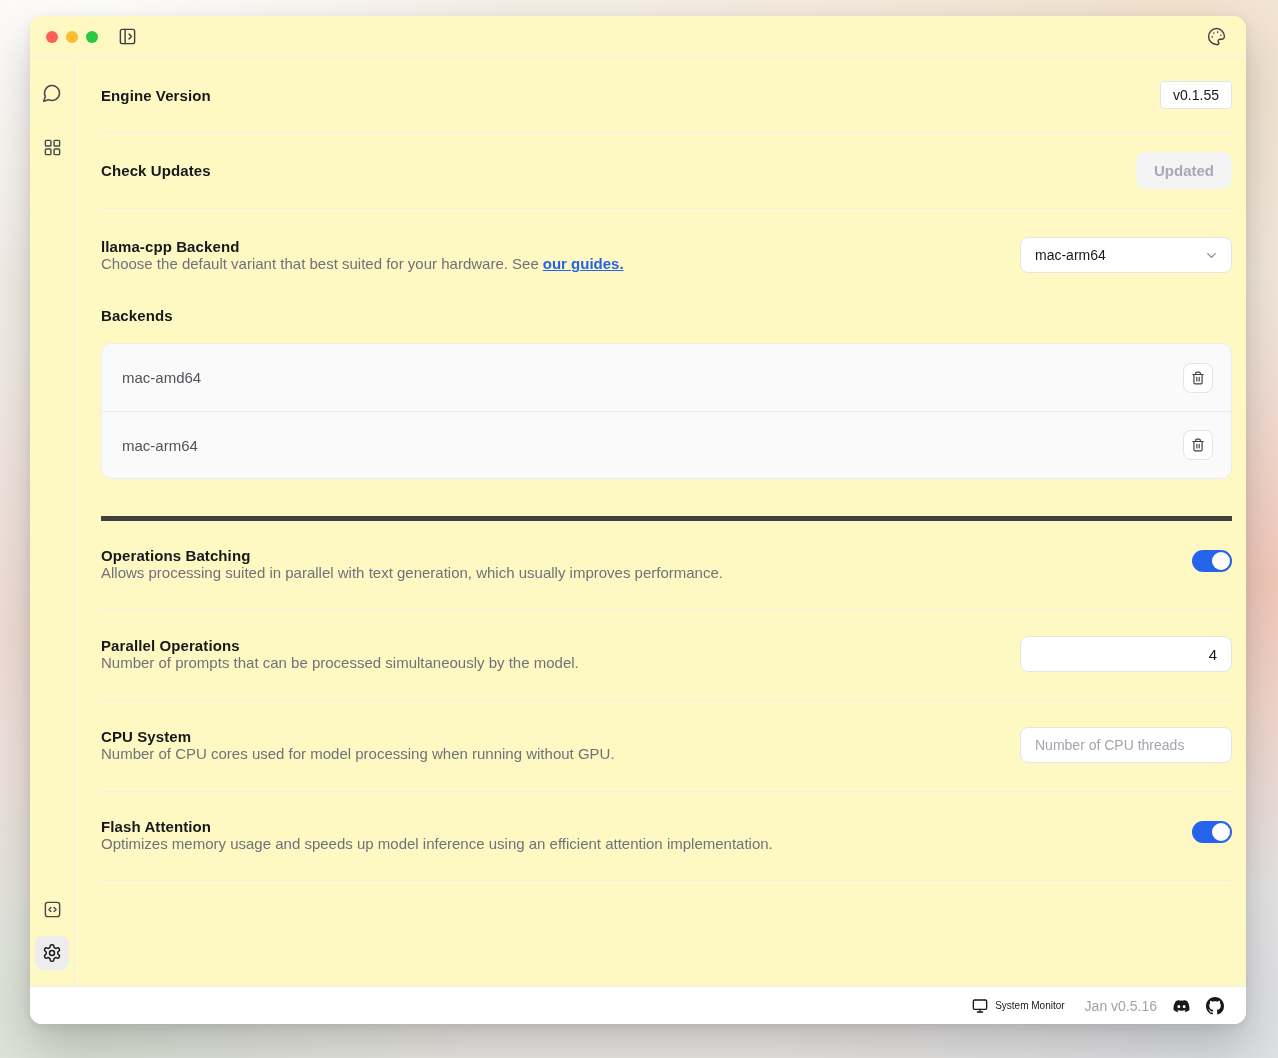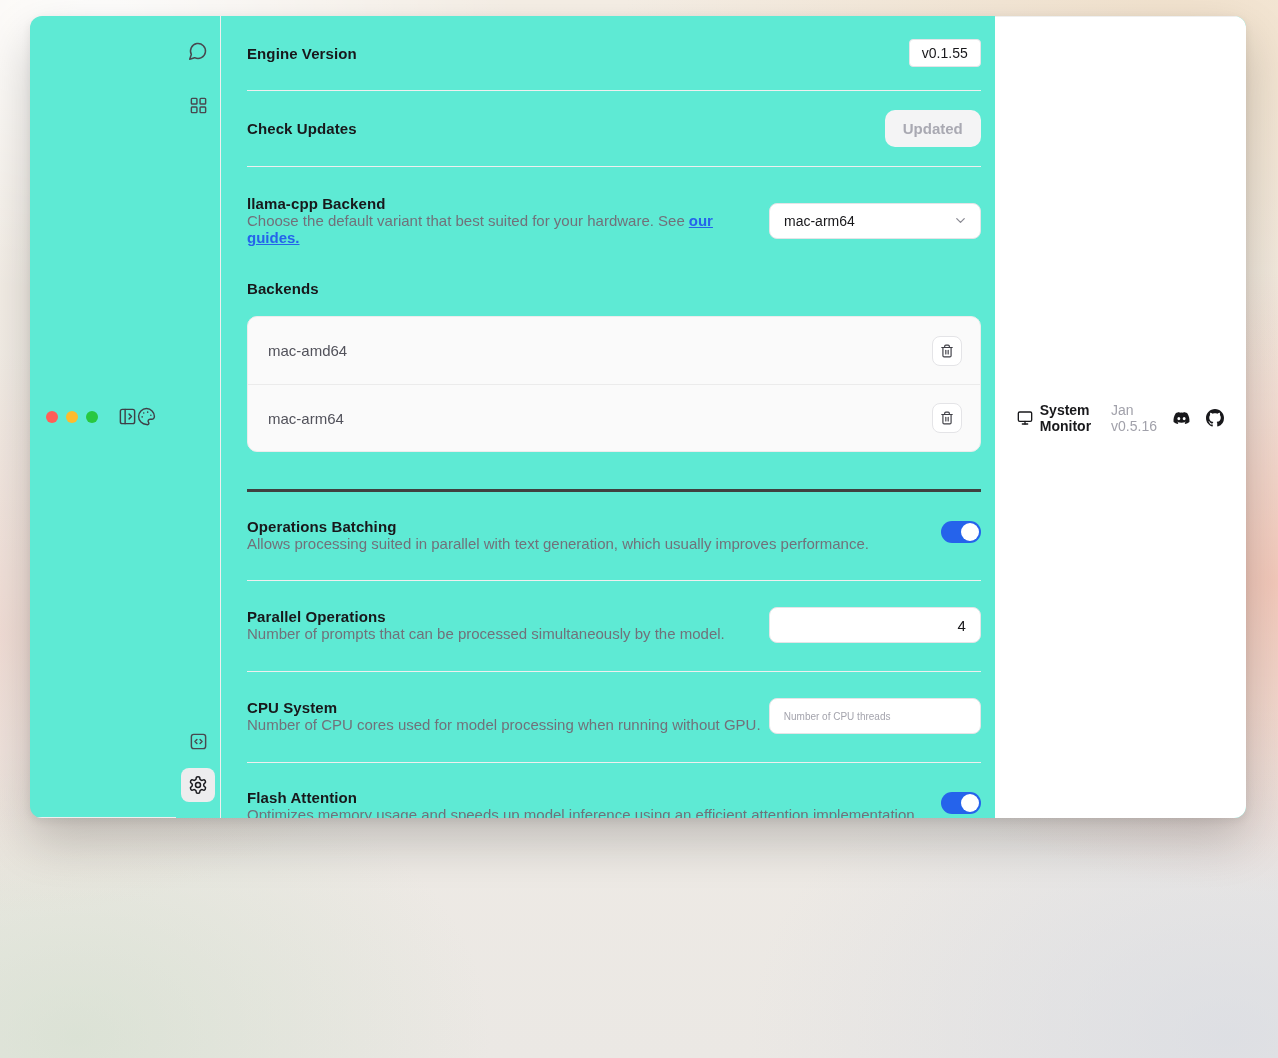--- a/index.html
+++ b/index.html
@@ -12,24 +12,24 @@
       radial-gradient(48% 38% at 0% 60%, rgba(243,200,190,.40), rgba(243,200,190,0) 70%),
       radial-gradient(45% 38% at 6% 98%, rgba(206,221,201,.55), rgba(206,221,201,0) 72%),
       radial-gradient(52% 44% at 96% 98%, rgba(214,218,227,.65), rgba(214,218,227,0) 72%),
       radial-gradient(62% 50% at 92% 4%, rgba(240,221,196,.75), rgba(240,221,196,0) 70%),
       radial-gradient(52% 42% at 8% 2%, rgba(255,255,255,.95), rgba(255,255,255,0) 62%),
       linear-gradient(180deg,#f6efe6,#ebe8e4);
   }
   svg { display:block; }
 
   .window {
-    position:absolute; left:30px; top:16px; width:1216px; height:802px;
-    background:#5eead4; border-radius:12px; overflow:hidden;
+    position:absolute; left:30px; top:16px; width:1216px; height:1008px;
+    background:#fef9c3; border-radius:12px; overflow:hidden;
     box-shadow:0 22px 50px rgba(0,0,0,.20), 0 3px 10px rgba(0,0,0,.08);
-    display:flex; flex-direction:row;
+    display:flex; flex-direction:column;
   }
 
   
   .titlebar { flex:0 0 42px; display:flex; align-items:center; padding:0 20px 0 16px; border-bottom:1px solid #efefef; }
   .lights { display:flex; gap:8px; margin-right:20px; }
   .light { width:12px; height:12px; border-radius:50%; }
   .light.red { background:var(--traffic-red,#ff5f57); }
   .light.yellow { background:var(--traffic-yellow,#febc2e); }
   .light.green { background:var(--traffic-green,#28c840); }
   .tb-icon { color:#3f3f46; }
@@ -59,44 +59,44 @@
 
   .badge { border:1px solid #e4e4e7; border-radius:4px; padding:5px 12px; font-size:14px; color:#18181b; background:#fff; }
   .btn-disabled { background:#f4f4f5; color:#a9a9b2; border:none; border-radius:10px; padding:10px 18px; font-size:15px; font-weight:700; font-family:Liberation Sans, sans-serif; }
 
   .select { width:212px; height:36px; border:1px solid #e4e4e7; border-radius:8px; background:#fff;
     display:flex; align-items:center; justify-content:space-between; padding:0 12px 0 14px; cursor:pointer; }
   .select .val { font-size:14px; color:#18181b; }
   .select .chev { color:#8a8a93; }
 
   
-  .r-backends { display:block; border-bottom:3px solid #404040; padding:14px 0 37px; }
+  .r-backends { display:block; border-bottom:5px solid #404040; padding:14px 0 37px; }
   .backends-label { margin:4px 0 19px; }
   .card { background:#fafafa; border:1px solid #ececec; border-radius:10px; overflow:hidden; }
   .card-row { height:67px; display:flex; align-items:center; justify-content:space-between; padding:0 18px 0 20px; }
   .card-row + .card-row { border-top:1px solid #ebebeb; }
   .card-row .name { font-size:15px; color:#52525b; }
   .icon-btn { width:30px; height:30px; border:1px solid #e4e4e7; border-radius:8px; background:#fff;
     display:flex; align-items:center; justify-content:center; color:#3f3f46; cursor:pointer; }
 
   
   .toggle { width:40px; height:22px; border-radius:11px; background:var(--accent-blue,#2563eb); position:relative; flex:0 0 40px; margin-top:3px; cursor:pointer; }
   .toggle .knob { position:absolute; top:2px; right:2px; width:18px; height:18px; border-radius:50%; background:#fff; }
 
   
   .num-input { width:212px; height:36px; border:1px solid #e4e4e7; border-radius:8px; padding:0 14px;
     font-size:15px; color:#18181b; text-align:right; font-family:inherit; outline:none; background:#fff; }
   .txt-input { width:212px; height:36px; border:1px solid #e4e4e7; border-radius:8px; padding:0 14px;
-    font-size:10px; color:#18181b; text-align:left; font-family:inherit; outline:none; background:#fff; }
+    font-size:14px; color:#18181b; text-align:left; font-family:inherit; outline:none; background:#fff; }
   .txt-input::placeholder { color:#a4a4ad; }
 
   
   .footer { flex:0 0 38px; border-top:1px solid #efefef; display:flex; align-items:center; justify-content:flex-end; padding:0 22px; background:#fff; }
   .monitor-group { display:flex; align-items:center; gap:7px; color:#18181b; cursor:pointer; }
-  .monitor-label { font-size:14px; font-weight:700; }
+  .monitor-label { font-size:10px; font-weight:400; }
   .app-version { font-size:14px; color:#a1a1aa; margin-left:20px; }
   .foot-icon { color:#18181b; margin-left:14px; cursor:pointer; }
 </style>
 </head>
 <body>
 
 <div class="window">
 
   <div class="titlebar">
     <div class="lights">

